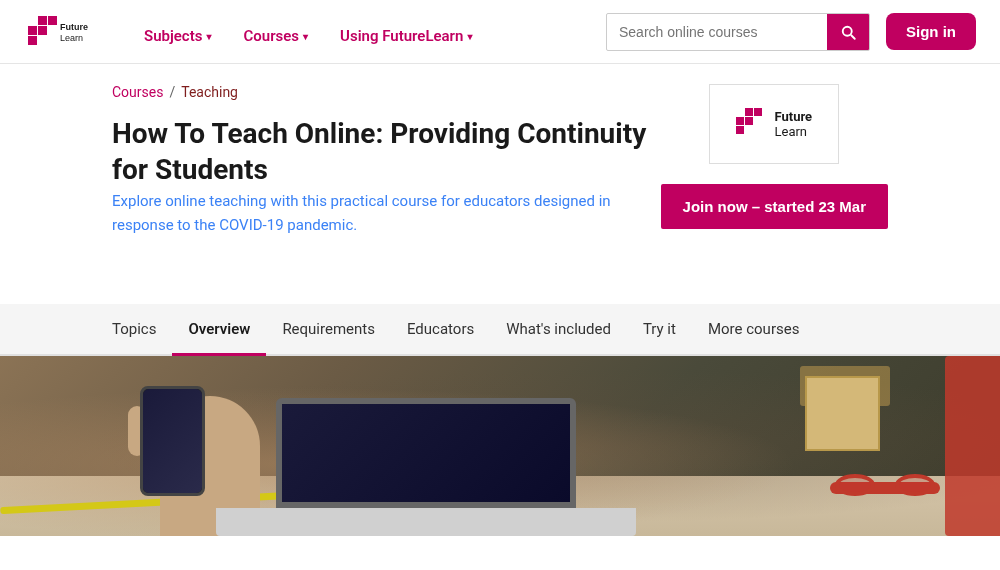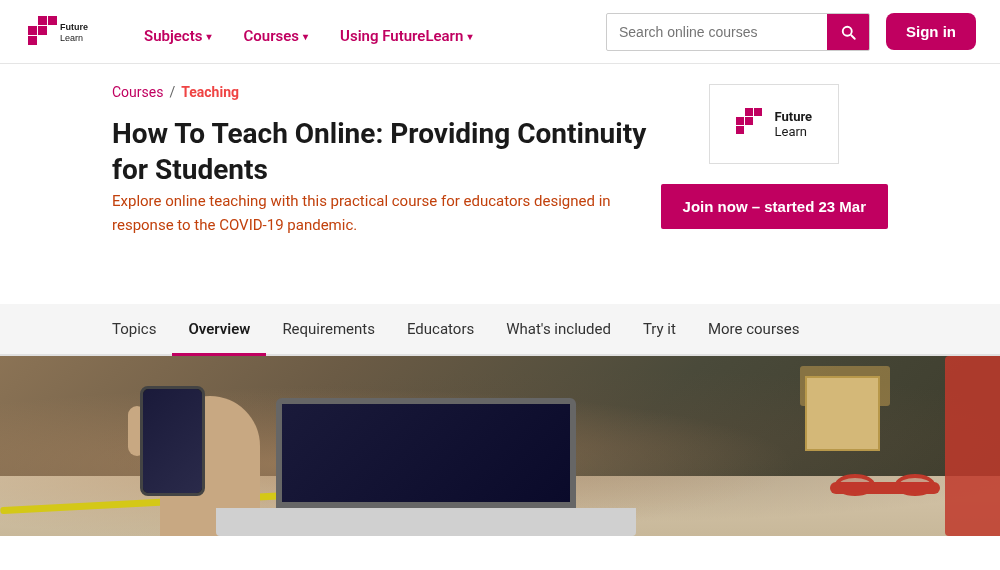--- a/index.html
+++ b/index.html
@@ -144,35 +144,34 @@
       color: #c00060;
       cursor: pointer;
       text-decoration: none;
     }
 
     .breadcrumb-separator {
       color: #666;
     }
 
     .breadcrumb-current {
-      color: #ef4444;
-      cursor: pointer;
-      font-weight: bold;
+      color: #7f1d1d;
+      cursor: pointer;
     }
 
     .page-title {
       font-size: 28px;
       font-weight: 700;
       color: #1a1a1a;
       line-height: 1.3;
     }
 
     .page-description {
       font-size: 15px;
-      color: #c2410c;
+      color: #3b82f6;
       line-height: 1.6;
     }
 
     .content-right {
       display: flex;
       flex-direction: column;
       align-items: center;
       gap: 20px;
       flex-shrink: 0;
     }

